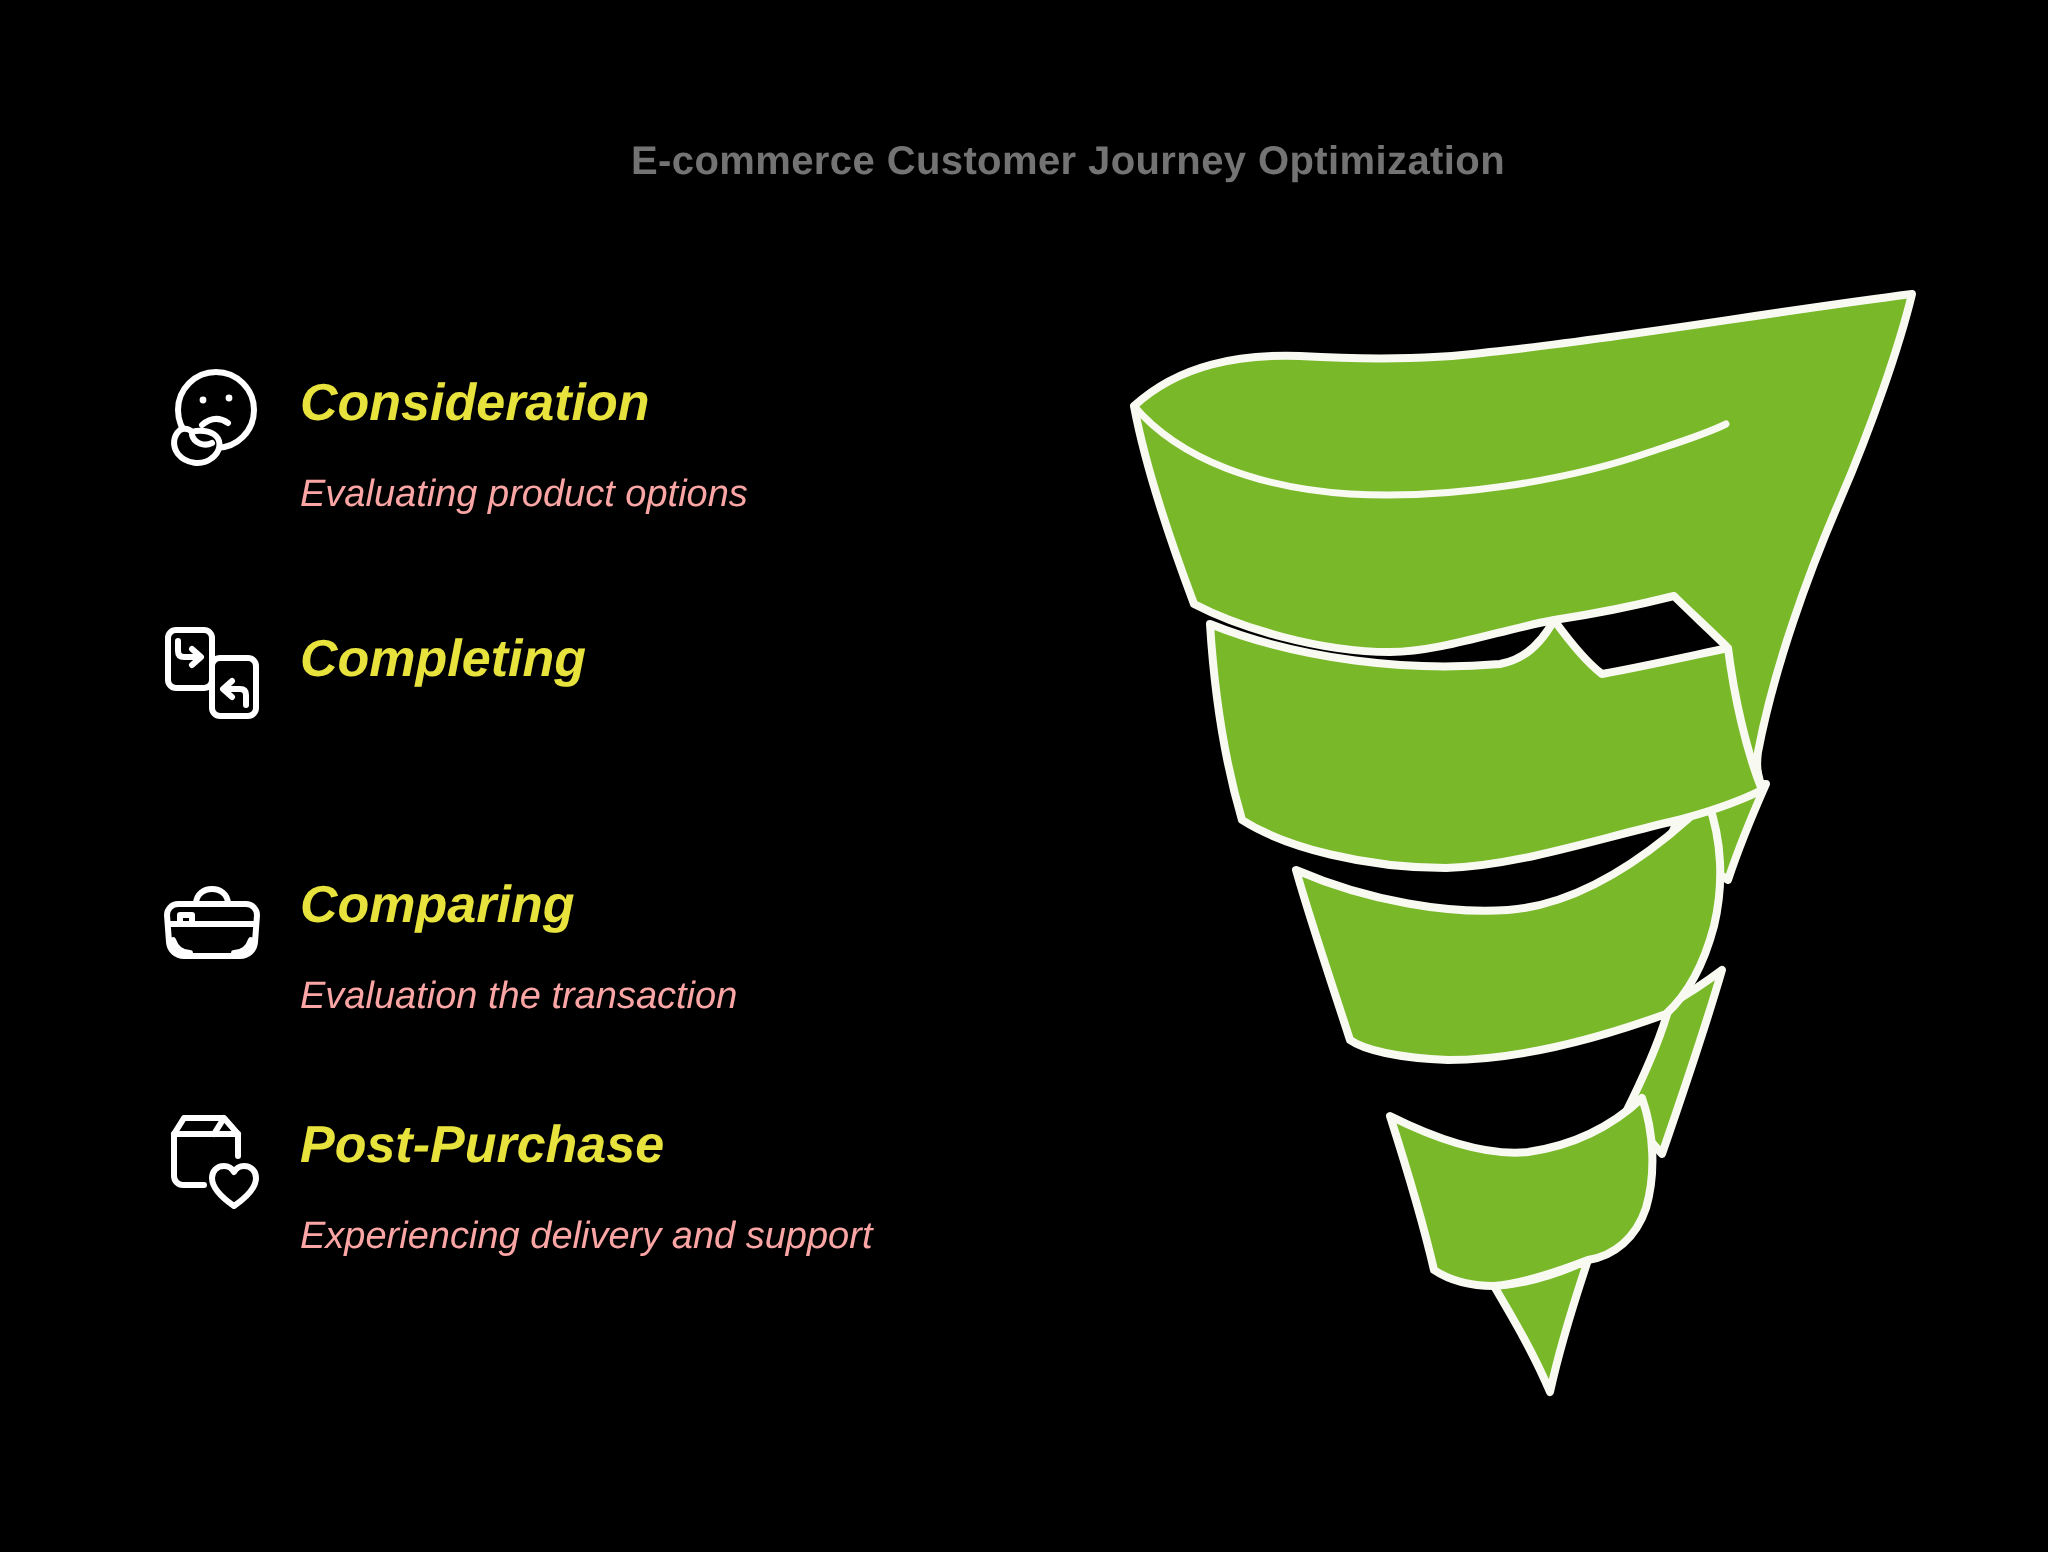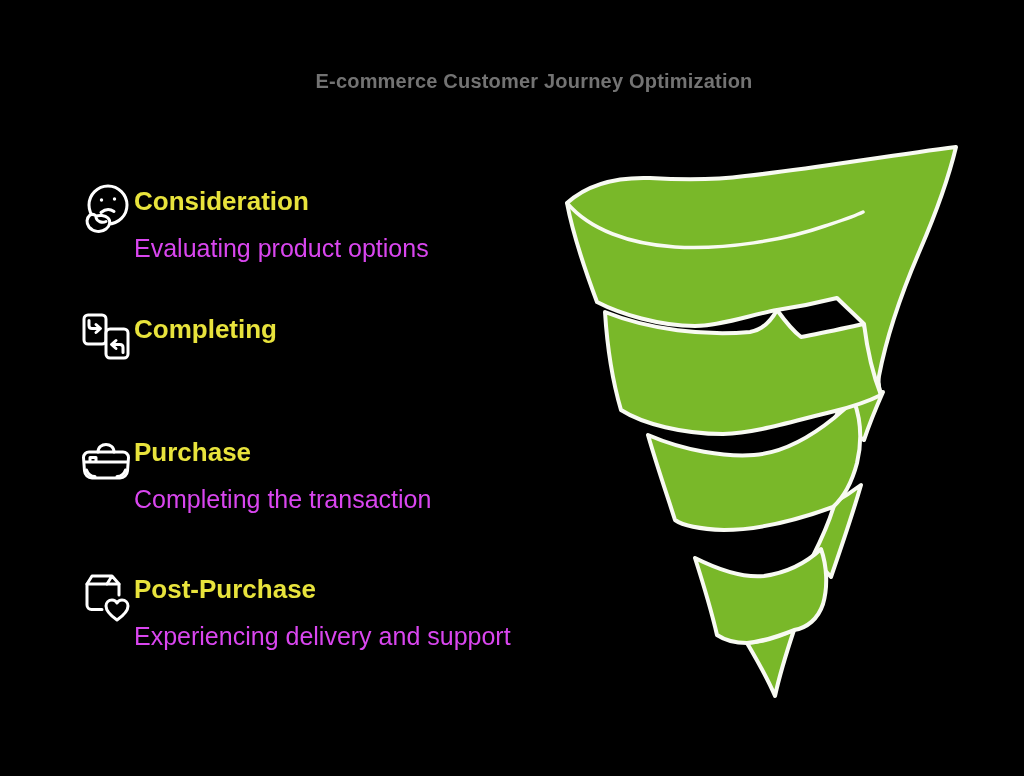--- a/index.html
+++ b/index.html
@@ -24,34 +24,35 @@
     position:absolute;
     left:78px;
     display:flex;
     align-items:flex-start;
   }
   .stage-row .icon-box{
     width:56px;height:56px;
     flex:0 0 56px;
   }
   .stage-text{
-    margin-left:0;
+    margin-left:16px;
     padding-top:6px;
+    font-style:italic;
   }
   .stage-name{
     font-size:26px;
     font-weight:700;
     color:#e8e33c;
     line-height:30px;
   }
   .stage-desc{
     margin-top:21px;
-    font-size:25px;
+    font-size:19px;
     font-weight:400;
-    color:#d946ef;
+    color:#fca5a5;
     line-height:22px;
   }
   .funnel-wrap{
     position:absolute;
     left:545px;top:140px;
     width:440px;height:580px;
   }
   svg{display:block;}
 </style>
 </head>
@@ -97,26 +98,26 @@
   <div class="stage-row" style="top:431px">
     <div class="icon-box">
       <svg width="56" height="56" viewBox="0 0 56 56" fill="none" stroke="#ffffff" stroke-width="3" stroke-linecap="round" stroke-linejoin="round">
         <path d="M 20,21 C 20,11 36,11 36,21"></path>
         <path d="M 11,21 L 45,21 C 48,21 50.5,23.5 50.5,26.5 L 49.5,40 C 49.2,44 46,47 42,47 L 14,47 C 10,47 6.8,44 6.5,40 L 5.5,26.5 C 5.5,23.5 8,21 11,21 Z"></path>
         <path d="M 6.5,31 L 49.5,31 M 12,31 L 12,26.5 L 18,26.5 L 18,31"></path>
         <path d="M 8.5,39 C 10,43.5 13.5,45.5 17,45.5 M 47.5,39 C 46,43.5 42.5,45.5 39,45.5"></path>
       </svg>
     </div>
     <div class="stage-text">
-      <div class="stage-name">Purchase</div>
-      <div class="stage-desc">Completing the transaction</div>
+      <div class="stage-name">Comparing</div>
+      <div class="stage-desc">Evaluation the transaction</div>
     </div>
   </div>
 
-  <div class="stage-row" style="top:568px">
+  <div class="stage-row" style="top:551px">
     <div class="icon-box">
       <svg width="56" height="56" viewBox="0 0 56 56" fill="none" stroke="#ffffff" stroke-width="3" stroke-linecap="round" stroke-linejoin="round">
         <path d="M 41,27 L 41,16 L 9,16 L 9,37 C 9,39.5 11,41.5 13.5,41.5 L 24,41.5"></path>
         <path d="M 9,16 L 14,8 L 34,8 L 41,16 M 34,8 L 29,16"></path>
         <path fill="#000000" d="M 39,52 C 32.5,47.5 28,42.5 28,38 C 28,34.5 30.5,32 34,32 C 36,32 38,33.2 39,35 C 40,33.2 42,32 44,32 C 47.5,32 50,34.5 50,38 C 50,42.5 45.5,47.5 39,52 Z"></path>
       </svg>
     </div>
     <div class="stage-text">
       <div class="stage-name">Post-Purchase</div>
       <div class="stage-desc">Experiencing delivery and support</div>

